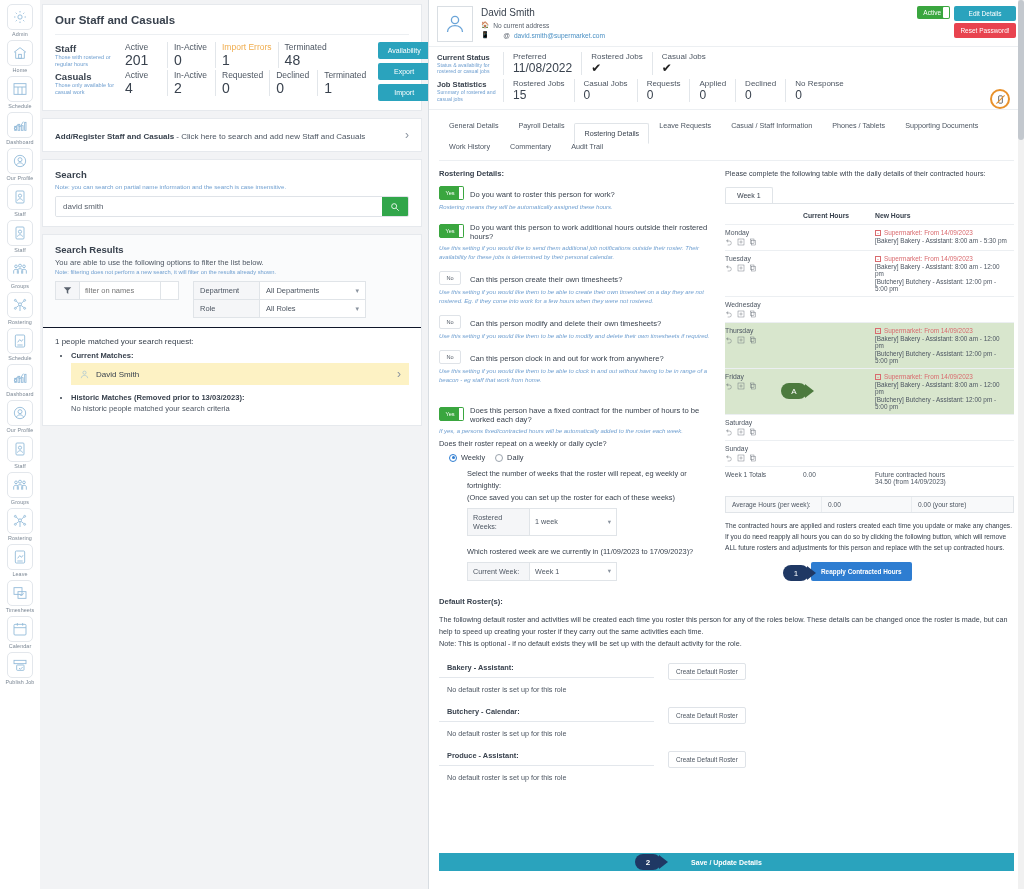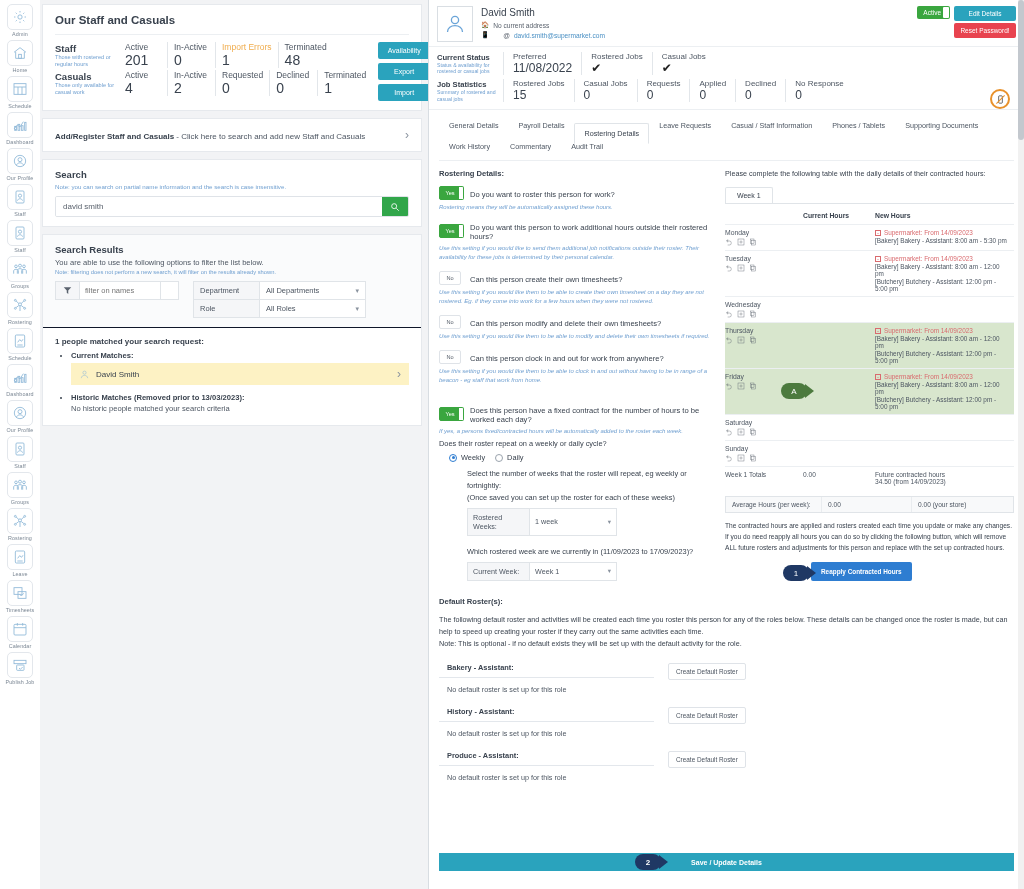--- a/index.html
+++ b/index.html
@@ -75,21 +75,21 @@
   .funnel svg { width:9px; height:9px; fill:#5a626d; }
   .filterbox input { border:none; outline:none; width:80px; padding:4px 5px; font-size:7.5px; color:#8b939e; font-family:"Liberation Sans", sans-serif; }
   .filterbox .tail { width:18px; border-left:1px solid #e0e4e8; }
   .selgrid { border:1px solid #e0e4e8; }
   .selrow { display:flex; border-bottom:1px solid #e0e4e8; }
   .selrow:last-child { border-bottom:none; }
   .selkey { width:66px; background:#f5f6f8; font-size:7.5px; padding:4px 6px; color:#4d5662; border-right:1px solid #e0e4e8; }
   .selval { width:105px; padding:4px 6px; font-size:7.5px; color:#4d5662; display:flex; justify-content:space-between; align-items:center; background:#fff; cursor:pointer; }
   .selval .caret { font-size:7px; color:#8a939f; }
 
-  .matched { font-size:8px; font-weight:bold; color:#39424e; margin-bottom:5px; }
+  .matched { font-size:8px; font-weight:normal; color:#39424e; margin-bottom:5px; }
   ul.bl { margin:0 0 0 16px; padding:0; }
   ul.bl li { font-size:7.6px; color:#39424e; margin-bottom:3px; }
   .bhead { font-weight:bold; }
   .personrow {
     background:#fdf2c4; display:flex; align-items:center; justify-content:space-between;
     padding:4px 8px; margin:3px 0 8px 0; cursor:pointer;
   }
   .personrow .pl { display:flex; align-items:center; gap:6px; font-size:8px; color:#39424e; }
   .personrow svg { width:11px; height:11px; stroke:#8fb8d8; fill:none; stroke-width:1.2; }
   .nohist { font-size:7.6px; color:#4d5662; margin-top:2px; }
@@ -972,21 +972,21 @@
       <div id="roleRows">
           <div>
             <div class="rolerow">
               <div class="rolename">Bakery - Assistant:</div>
               <button class="createbtn">Create Default Roster</button>
             </div>
             <div class="roleempty">No default roster is set up for this role</div>
           </div>
           <div>
             <div class="rolerow">
-              <div class="rolename">History - Assistant:</div>
+              <div class="rolename">Butchery - Calendar:</div>
               <button class="createbtn">Create Default Roster</button>
             </div>
             <div class="roleempty">No default roster is set up for this role</div>
           </div>
           <div>
             <div class="rolerow">
               <div class="rolename">Produce - Assistant:</div>
               <button class="createbtn">Create Default Roster</button>
             </div>
             <div class="roleempty">No default roster is set up for this role</div>

